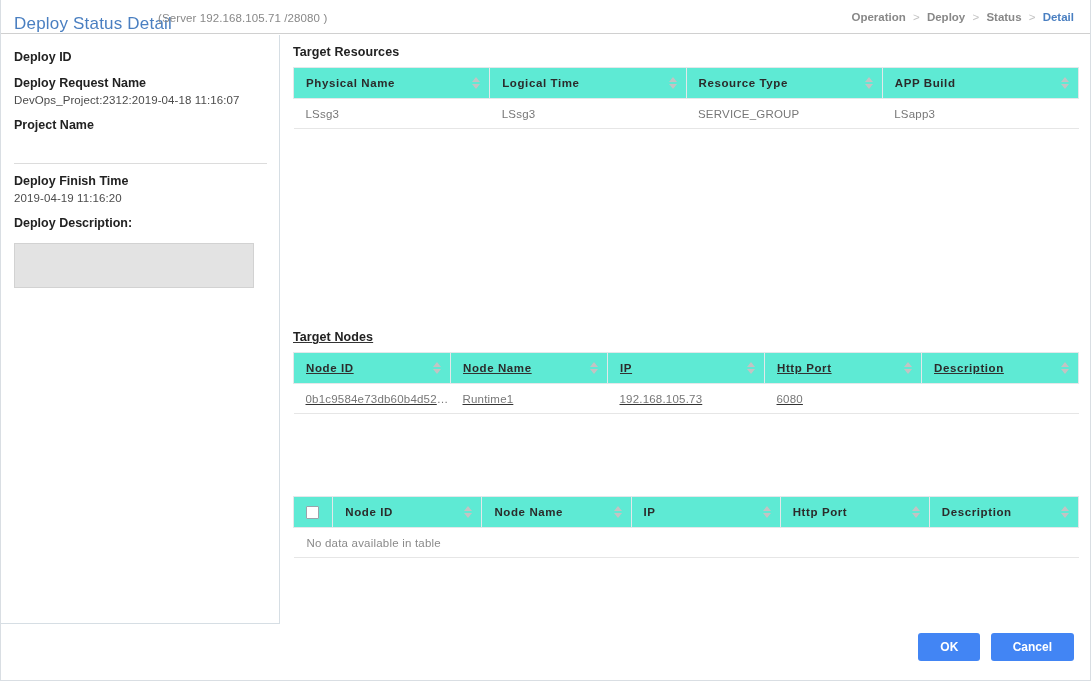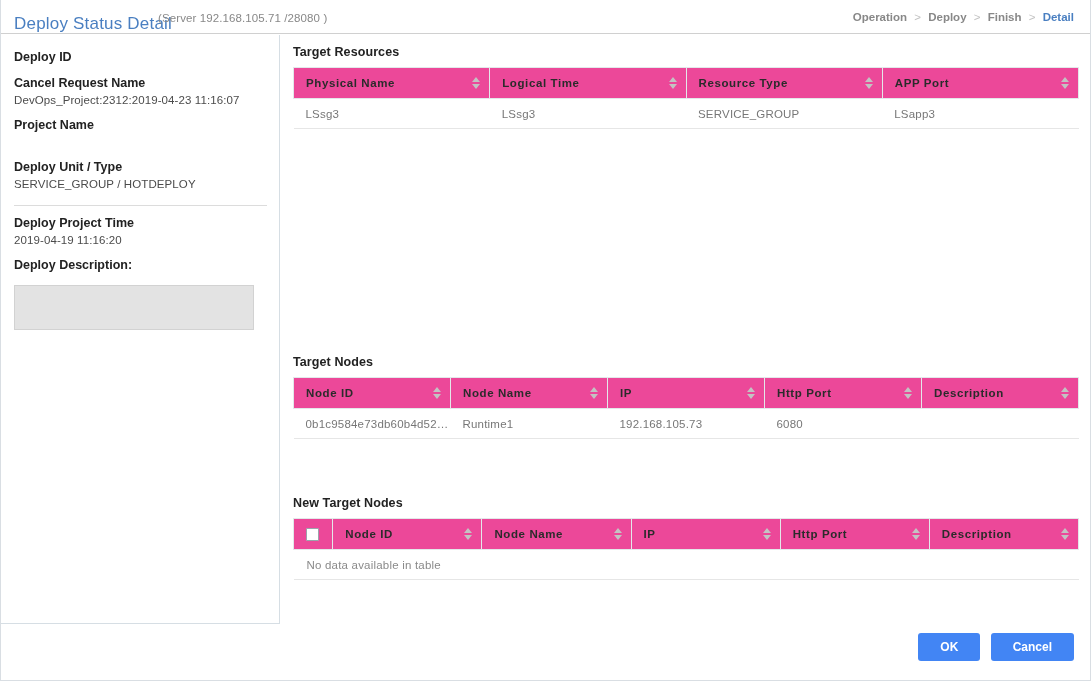--- a/index.html
+++ b/index.html
@@ -109,21 +109,21 @@
     margin-bottom: 8px;
     letter-spacing: .1px;
   }
 
   table.grid {
     width: 786px;
     border-collapse: collapse;
     table-layout: fixed;
   }
   table.grid thead th {
-    background: #ec4899;
+    background: #5eead4;
     border-top: 1px solid #e3e8ea;
     border-bottom: 1px solid #e3e8ea;
     border-right: 1px solid #e3e8ea;
     height: 31px;
     padding: 0 0 0 12px;
     text-align: left;
     font-size: 11.5px;
     font-weight: bold;
     color: #2b2b2b;
     letter-spacing: .6px;
@@ -209,52 +209,48 @@
 <div class="page">
 
   <div class="header">
     <div class="header-title">Deploy Status Detail</div>
     <div class="header-sub">(Server 192.168.105.71 /28080 )</div>
     <div class="breadcrumb">
       <span class="crumb">Operation</span>
       <span class="sep">&gt;</span>
       <span class="crumb">Deploy</span>
       <span class="sep">&gt;</span>
-      <span class="crumb">Finish</span>
+      <span class="crumb">Status</span>
       <span class="sep">&gt;</span>
       <span class="crumb active">Detail</span>
     </div>
   </div>
 
   <div class="left-panel">
 
     <div class="field">
       <div class="field-label first">Deploy ID</div>
     </div>
 
     <div class="field">
-      <div class="field-label">Cancel Request Name</div>
-      <div class="field-value">DevOps_Project:2312:2019-04-23 11:16:07</div>
+      <div class="field-label">Deploy Request Name</div>
+      <div class="field-value">DevOps_Project:2312:2019-04-18 11:16:07</div>
     </div>
 
     <div class="field">
       <div class="field-label">Project Name</div>
       <div class="field-value empty"></div>
     </div>
 
 
+
+    <div class="hr"></div>
+
     <div class="field">
-      <div class="field-label">Deploy Unit / Type</div>
-      <div class="field-value">SERVICE_GROUP / HOTDEPLOY</div>
-    </div>
-
-    <div class="hr"></div>
-
-    <div class="field">
-      <div class="field-label">Deploy Project Time</div>
+      <div class="field-label">Deploy Finish Time</div>
       <div class="field-value">2019-04-19 11:16:20</div>
     </div>
 
     <div class="field">
       <div class="field-label">Deploy Description:</div>
       <div class="desc-box"></div>
     </div>
 
   </div>
 
@@ -286,40 +282,40 @@
                 </span>
             </th>
             <th>
               <span>Resource Type</span>
               <span class="sort">
                   <i class="up"></i>
                   <i class="down"></i>
                 </span>
             </th>
             <th>
-              <span>APP Port</span>
+              <span>APP Build</span>
               <span class="sort">
                   <i class="up"></i>
                   <i class="down"></i>
                 </span>
             </th>
           </tr>
         </thead>
         <tbody>
           <tr>
             <td>LSsg3</td>
             <td>LSsg3</td>
             <td>SERVICE_GROUP</td>
             <td>LSapp3</td>
           </tr>
         </tbody>
       </table>
     </div>
 
-    <div class="section" style="top:320px;">
+    <div class="section" style="top:295px;text-decoration:underline;">
       <div class="section-title">Target Nodes</div>
       <table class="grid">
         <colgroup>
             <col style="width:20%">
             <col style="width:20%">
             <col style="width:20%">
             <col style="width:20%">
             <col style="width:20%">
           </colgroup>
         <thead>
@@ -367,21 +363,20 @@
             <td>Runtime1</td>
             <td>192.168.105.73</td>
             <td>6080</td>
             <td></td>
           </tr>
         </tbody>
       </table>
     </div>
 
     <div class="section" style="top:461px;">
-      <div class="section-title">New Target Nodes</div>
       <table class="grid">
         <colgroup>
             <col style="width:28px">
             <col style="width:19%">
             <col style="width:19%">
             <col style="width:19%">
             <col style="width:19%">
             <col style="width:19%">
           </colgroup>
         <thead>

